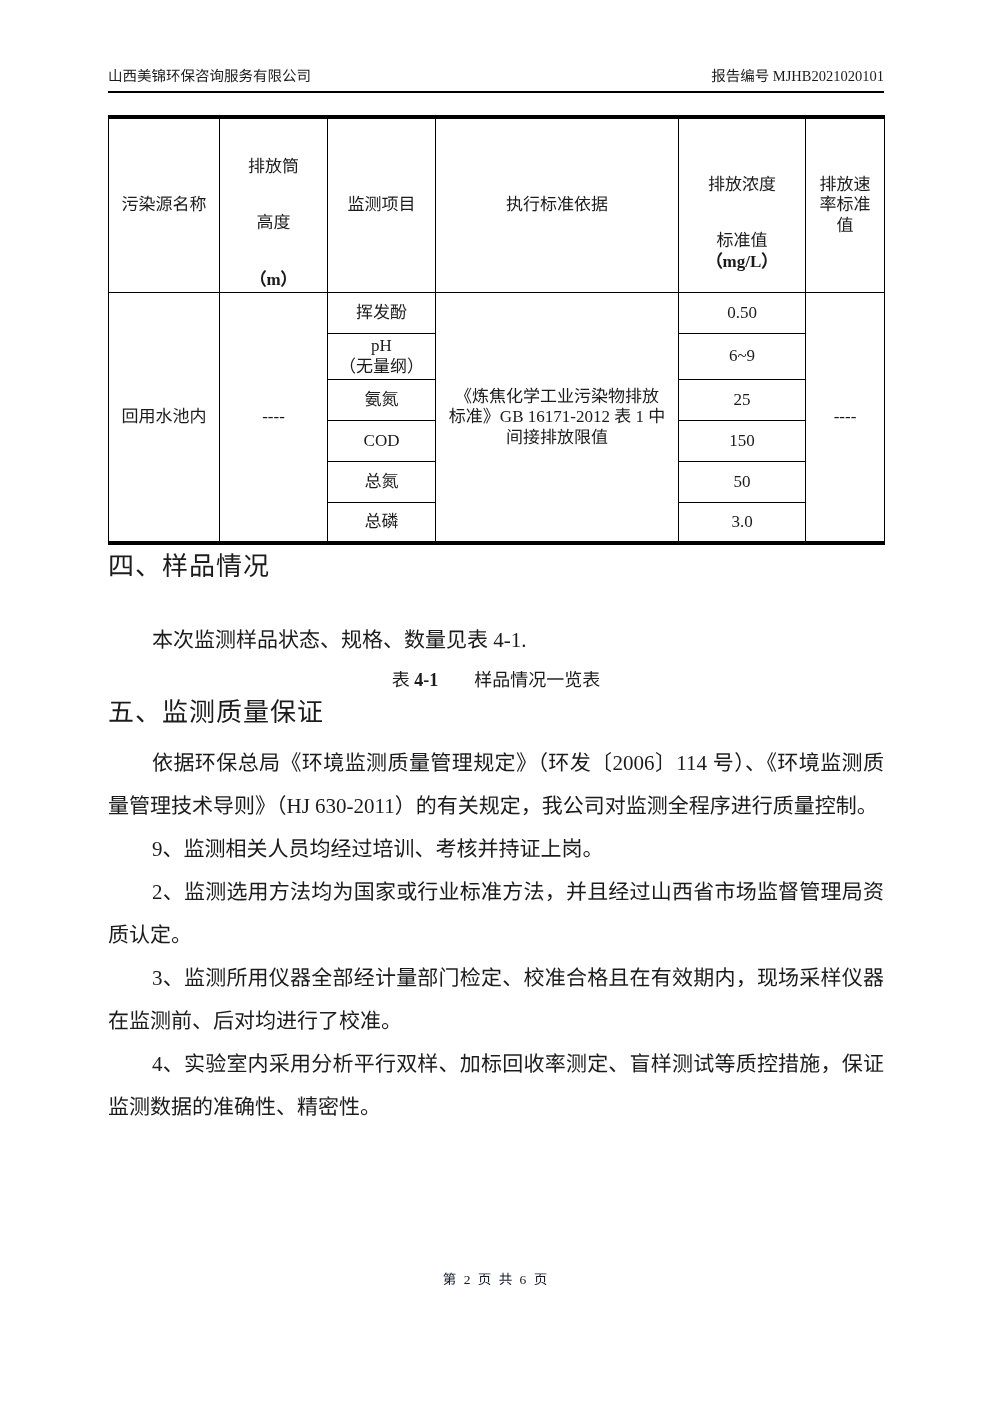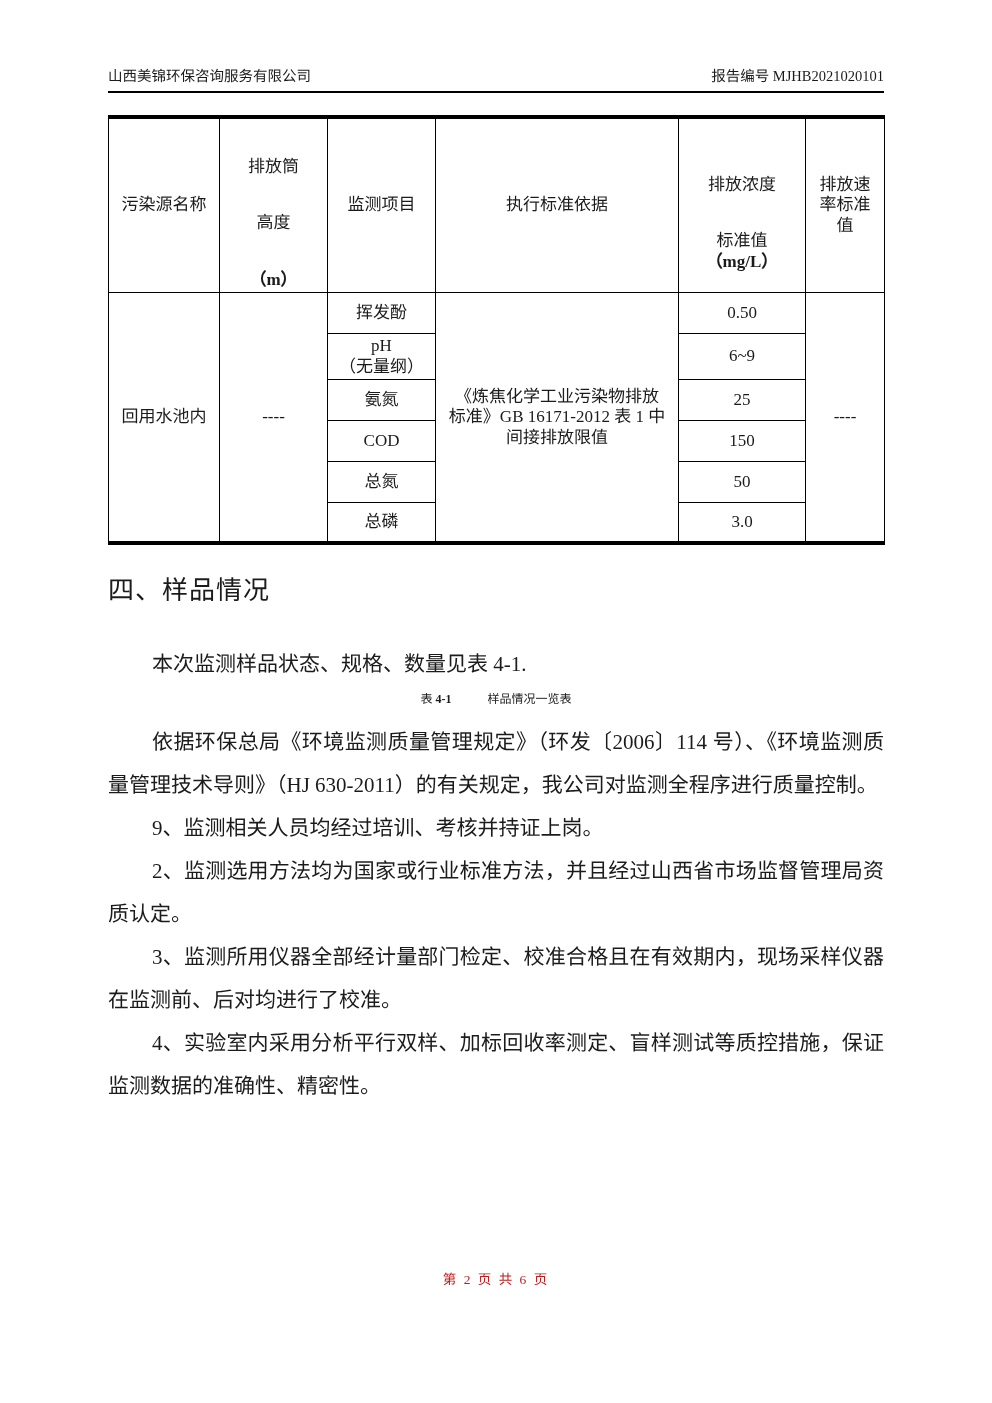--- a/index.html
+++ b/index.html
@@ -46,50 +46,49 @@
   .samples-table { margin-top:9px; }
   .samples-table tr.hdr { height:41px; }
   .samples-table tr.row { height:38px; }
   .preline { white-space:pre-line; }
   .blk { display:block;margin-top:36px; }
   .bold { font-weight:bold; }
   
   .section-title {
     font-size:26px;
     font-weight:normal;
-    margin-top:24px;
     letter-spacing:1px;
   }
   .intro-para {
     font-size:21px;
     margin-top:41px;
     text-indent:44px;
   }
   .table-caption {
     text-align:center;
-    font-size:12px;
+    font-size:18px;
     margin-top:12px;
   }
   .table-caption .cap-label { margin-right:36px; }
   .body-para {
     font-size:21px;
     line-height:43px;
     text-align:justify;
     text-indent:44px;
   }
   .para-block { margin-top:14px; }
   
   .doc-footer {
     position:absolute;
     left:0; right:0;
     top:1268px;
     text-align:center;
     font-size:13.5px;
     letter-spacing:2px;
-    color:#b91c1c;
+    color:#0f172a;
   }
 </style>
 </head>
 <body>
 
 <div class="page">
 
   <header class="doc-header">
     <span>山西美锦环保咨询服务有限公司</span>
     <span>报告编号 MJHB2021020101</span>
@@ -158,20 +157,21 @@
 
   <h2 class="section-title">四、样品情况</h2>
 
   <p class="intro-para">本次监测样品状态、规格、数量见表 4-1.</p>
 
   <div class="table-caption">
     <span class="cap-label"><span>表 </span><span class="bold">4-1</span></span><span>样品情况一览表</span>
   </div>
 
 
+  <h2 class="section-title">五、监测质量保证</h2>
 
   <div class="para-block">
     <p class="body-para">依据环保总局《环境监测质量管理规定》（环发〔2006〕114 号）、《环境监测质量管理技术导则》（HJ 630-2011）的有关规定，我公司对监测全程序进行质量控制。</p>
     <p class="body-para">9、监测相关人员均经过培训、考核并持证上岗。</p>
     <p class="body-para">2、监测选用方法均为国家或行业标准方法，并且经过山西省市场监督管理局资质认定。</p>
     <p class="body-para">3、监测所用仪器全部经计量部门检定、校准合格且在有效期内，现场采样仪器在监测前、后对均进行了校准。</p>
     <p class="body-para">4、实验室内采用分析平行双样、加标回收率测定、盲样测试等质控措施，保证监测数据的准确性、精密性。</p>
   </div>
 
   <footer class="doc-footer">第 2 页 共 6 页</footer>

